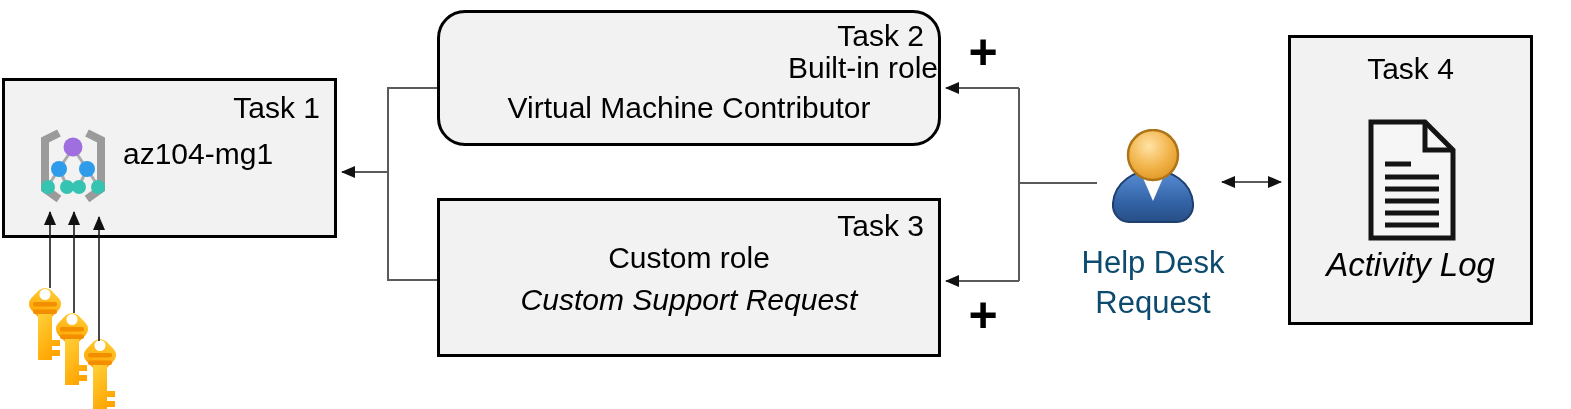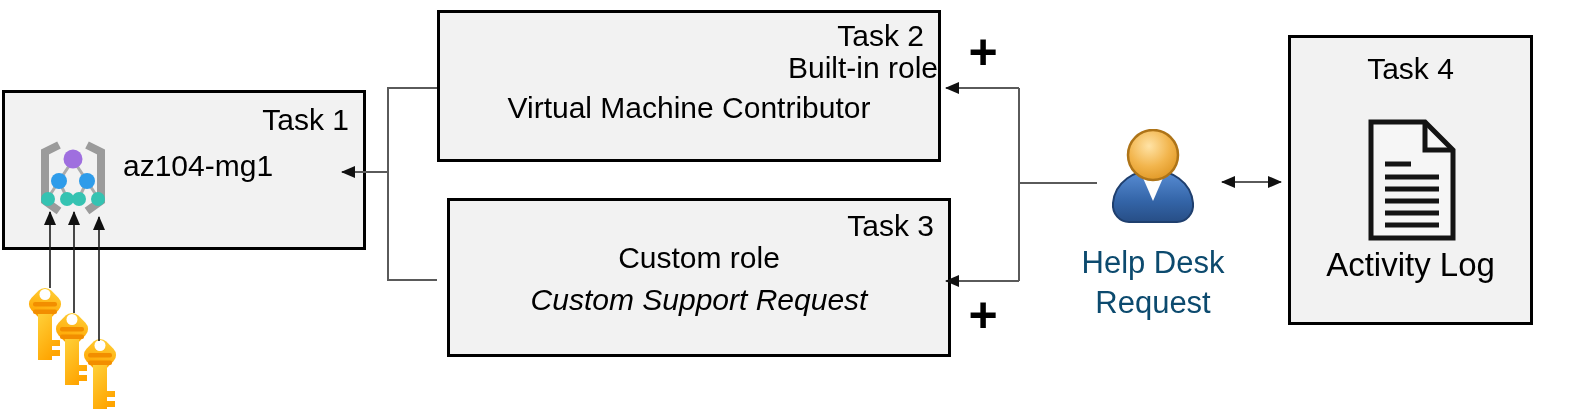--- a/index.html
+++ b/index.html
@@ -31,21 +31,21 @@
     text-align:center; font-size:31px; line-height:40px; color:#0c4a6e;
   }
   .overlay { position:absolute; left:0; top:0; z-index:6; pointer-events:none; }
   .icon-abs { position:absolute; }
 </style>
 </head>
 <body>
 
 <div class="canvas">
 
-  <div class="box" style="left:2px; top:90px; width:364px; height:160px;">
+  <div class="box" style="left:2px; top:78px; width:335px; height:160px;">
     <div class="box-title" style="top:10px; right:14px;">Task 1</div>
     <svg class="icon-abs" style="left:26px; top:46px;" width="84" height="82" viewBox="0 0 84 82">
       <g stroke="#9B9B9B" stroke-width="8" fill="none">
         <path d="M28,6 L14,13 L14,62 L28,72"></path>
         <path d="M56,6 L70,13 L70,62 L56,72"></path>
       </g>
       <g stroke="#ABABAB" stroke-width="3">
         <line x1="42" y1="21" x2="28" y2="42"></line>
         <line x1="42" y1="21" x2="56" y2="42"></line>
         <line x1="28" y1="42" x2="17" y2="59"></line>
@@ -57,47 +57,47 @@
       <circle cx="28" cy="42" r="8" fill="#2E9CEA"></circle>
       <circle cx="56" cy="42" r="8" fill="#2E9CEA"></circle>
       <circle cx="17" cy="60" r="7" fill="#35C3B2"></circle>
       <circle cx="36" cy="60" r="7" fill="#35C3B2"></circle>
       <circle cx="48" cy="60" r="7" fill="#35C3B2"></circle>
       <circle cx="67" cy="60" r="7" fill="#35C3B2"></circle>
     </svg>
     <div class="mg-name">az104-mg1</div>
   </div>
 
-  <div class="box" style="left:437px; top:10px; width:504px; height:152px;">
+  <div class="box" style="left:437px; top:10px; width:504px; height:136px;border-radius:28px;">
     <div class="box-title" style="top:6px; right:14px;">Task 2</div>
     <div class="box-line" style="top:38px;text-align:right;">Built-in role</div>
     <div class="box-line" style="top:78px;">Virtual Machine Contributor</div>
   </div>
 
-  <div class="box" style="left:437px; top:198px; width:504px; height:159px;margin-left:10px;">
+  <div class="box" style="left:437px; top:198px; width:504px; height:159px;">
     <div class="box-title" style="top:8px; right:14px;">Task 3</div>
     <div class="box-line" style="top:40px;text-align:center;">Custom role</div>
     <div class="box-line" style="top:82px;font-style:italic;">Custom Support Request</div>
   </div>
 
   <div class="box" style="left:1288px; top:35px; width:245px; height:290px;">
     <div class="box-line" style="top:14px;">Task 4</div>
     <svg class="icon-abs" style="left:73px; top:80px;" width="96" height="124" viewBox="0 0 96 124">
       <path d="M7,4 H61 L89,32 V120 H7 Z" fill="#F6F6F6" stroke="#141414" stroke-width="5"></path>
       <path d="M61,4 V32 H89" fill="none" stroke="#141414" stroke-width="5"></path>
       <g stroke="#141414" stroke-width="5">
         <line x1="21" y1="46" x2="47" y2="46"></line>
         <line x1="21" y1="59" x2="75" y2="59"></line>
         <line x1="21" y1="71" x2="75" y2="71"></line>
         <line x1="21" y1="83" x2="75" y2="83"></line>
         <line x1="21" y1="95" x2="75" y2="95"></line>
         <line x1="21" y1="107" x2="75" y2="107"></line>
       </g>
     </svg>
-    <div class="box-line" style="top:208px; font-size:33px;">Activity Log</div>
+    <div class="box-line" style="top:208px; font-size:33px;font-style:italic;">Activity Log</div>
   </div>
 
   <svg class="icon-abs" style="left:1103px; top:129px;" width="100" height="104" viewBox="0 0 100 104">
     <defs>
       <radialGradient id="headGrad" cx="42%" cy="32%" r="75%">
         <stop offset="0%" stop-color="#FFE3A6"></stop>
         <stop offset="55%" stop-color="#F2B54D"></stop>
         <stop offset="100%" stop-color="#DE9420"></stop>
       </radialGradient>
       <linearGradient id="bodyGrad" x1="0" y1="0" x2="0" y2="1">

